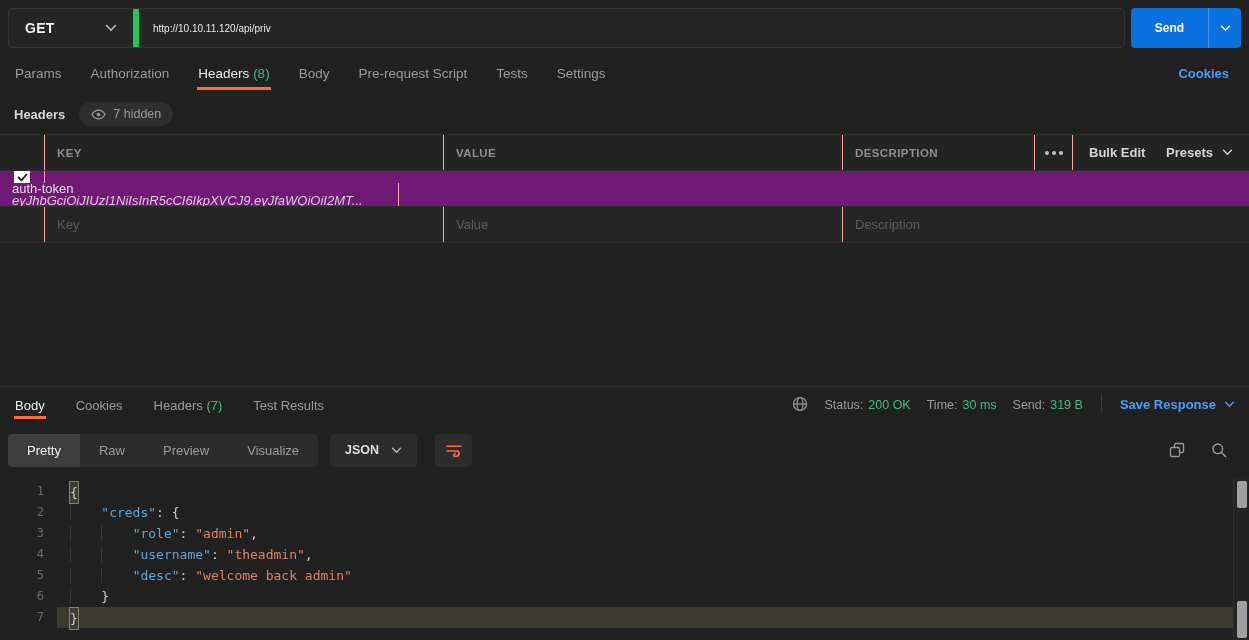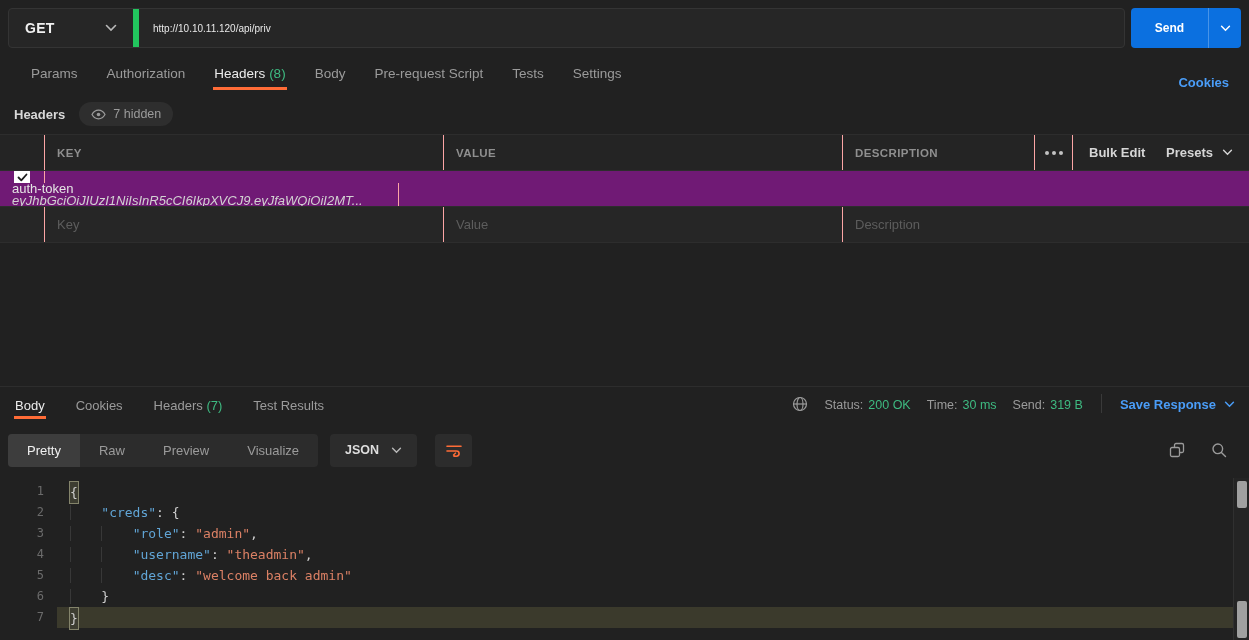--- a/index.html
+++ b/index.html
@@ -17,21 +17,21 @@
   .url-group { flex:1; display:flex; background:#262626; border:1px solid #343434; border-radius:4px; overflow:hidden; margin-right:6px; }
   .method-select { width:130px; display:flex; align-items:center; justify-content:space-between; padding:0 16px; border-right:6px solid #22c55e; cursor:pointer; }
   .method-label { font-weight:bold; font-size:14px; letter-spacing:.3px; color:#f0f0f0; }
   .url-input { flex:1; display:flex; align-items:center; padding:0 14px; }
   .url-input input { width:100%; background:transparent; border:none; outline:none; color:#e8e8e8; font-size:10px; font-family:"Liberation Sans",sans-serif; }
   .send-btn { width:110px; background:#0b70e0; border-radius:4px; display:flex; color:#fff; }
   .send-main { flex:1; display:flex; align-items:center; justify-content:center; font-size:12px; font-weight:bold; border-right:1px solid rgba(255,255,255,.25); cursor:pointer; }
   .send-caret { width:32px; display:flex; align-items:center; justify-content:center; cursor:pointer; }
 
   
-  .req-tabs { position:absolute; top:62px; left:30px; right:20px; display:flex; gap:27px; align-items:flex-end; }
+  .req-tabs { position:absolute; top:62px; left:14px; right:20px; display:flex; gap:27px; align-items:flex-start; }
   .tab { font-size:13.5px; color:#9b9b9b; padding:4px 1px 9px; cursor:pointer; white-space:nowrap; }
   .tab.active { color:#ececec; border-bottom:3px solid #ff6c37; padding-bottom:6px; }
   .tab .count { color:#3eba81; }
   .cookies-link { margin-left:auto; color:#4a9df8; font-weight:bold; font-size:13px; padding-top:4px; cursor:pointer; }
 
   
   .headers-row { position:absolute; top:101px; left:14px; display:flex; align-items:center; gap:14px; height:26px; }
   .headers-title { font-size:13px; font-weight:bold; color:#d8d8d8; }
   .hidden-pill { display:flex; align-items:center; gap:7px; background:#2e2e2e; border-radius:13px; padding:5px 12px; color:#9b9b9b; font-size:12.5px; cursor:pointer; }
 

